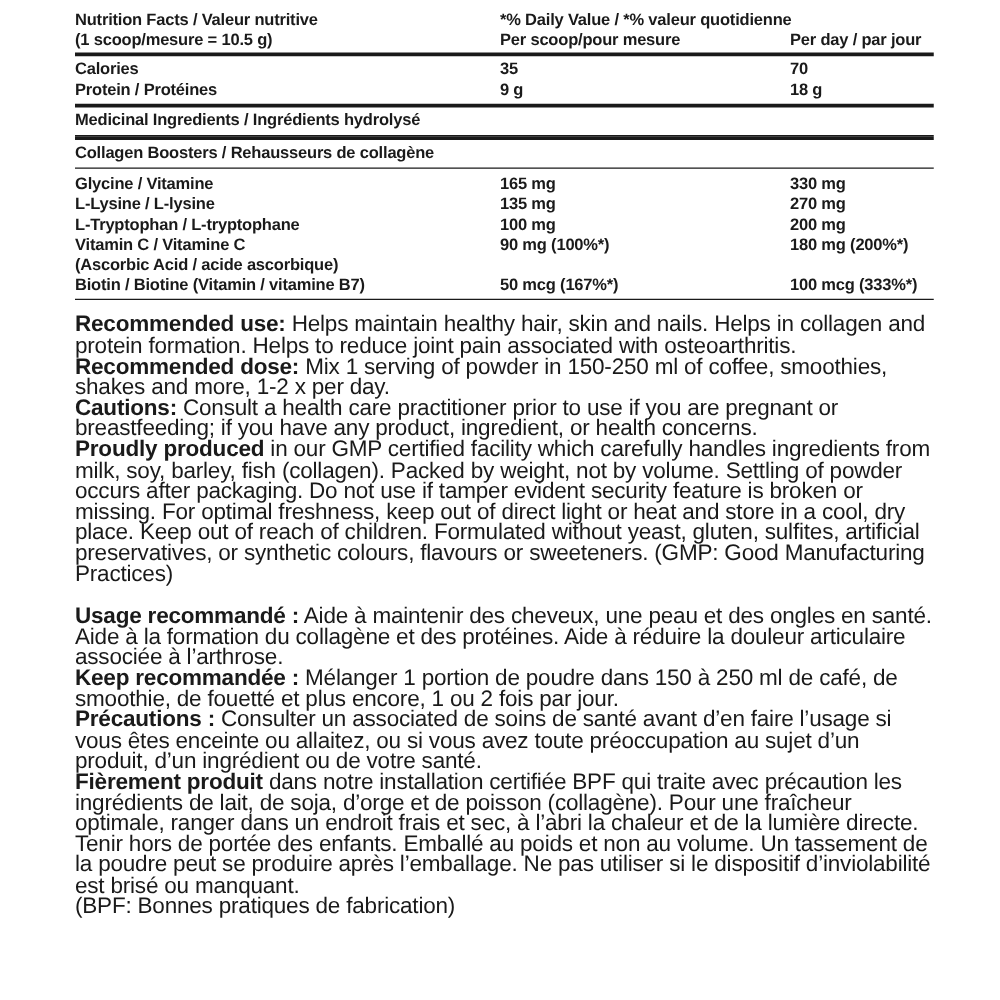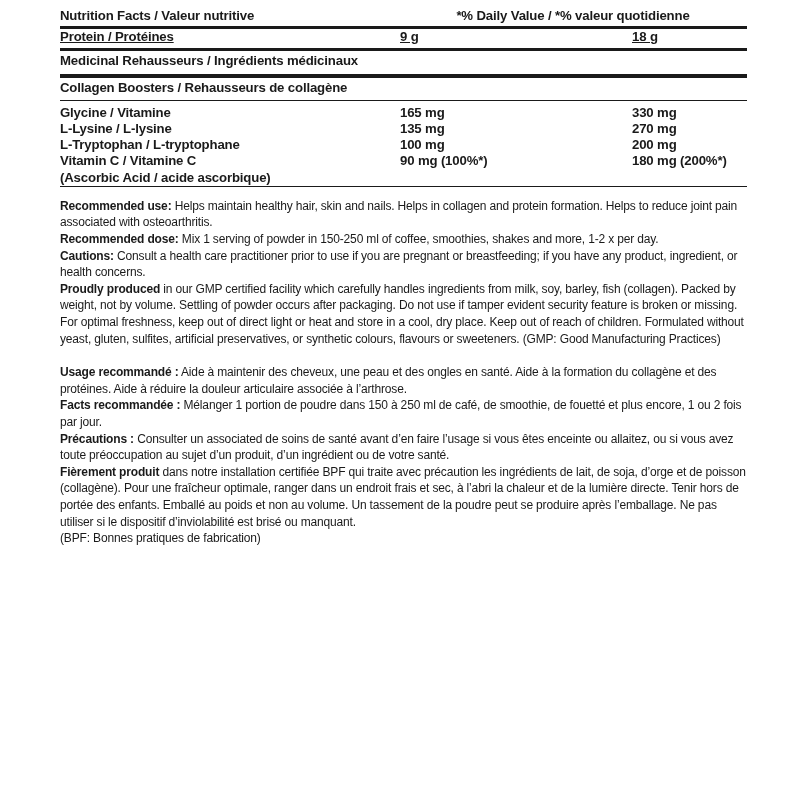--- a/index.html
+++ b/index.html
@@ -34,21 +34,21 @@
   .facts td {
     padding: 0;
     vertical-align: top;
     line-height: 16.2px;
   }
   .c-name  { width: 340px; }
   .c-scoop { width: 232px; }
   .c-day   { width: 115px; }
 
   .pad-t  { padding-top: 2px !important; }
-  .pad-b  { padding-bottom: 3px !important; text-decoration: underline; }
+  .pad-b  { padding-bottom: 3px !important; }
   .pad-b2 { padding-bottom: 4px !important; }
 
   
   tr.rule-thick > td {
     border-bottom: 3.2px solid #1a1a1a;
     height: 0;
     font-size: 0;
     line-height: 0;
   }
   tr.rule-thin > td {
@@ -58,30 +58,30 @@
     line-height: 0;
   }
   tr.spacer-sm > td { height: 4px; font-size: 0; line-height: 0; }
   tr.spacer-xs > td { height: 2px; font-size: 0; line-height: 0; }
 
   .hdr-right {
     text-align: left;
   }
   .dv-line {
     display: block;
-    text-align: center;
+    text-align: left;
     padding-right: 1px;
   }
   .subhead { white-space: nowrap; }
 
   
   .body-copy {
     width: 690px;
     margin-top: 11px;
-    font-size: 12px;
+    font-size: 18px;
     line-height: 16.6px;
     letter-spacing: -0.16px;
     text-align: left;
   }
   .body-copy p {
     margin: 0;
   }
   .body-copy b {
     font-weight: bold;
   }
@@ -101,38 +101,48 @@
         <col class="c-day">
     </colgroup>
     <tbody>
 
       <tr>
         <td>Nutrition Facts / Valeur nutritive</td>
         <td colspan="2" class="hdr-right">
           <span class="dv-line">*% Daily Value / *% valeur quotidienne</span>
         </td>
       </tr>
+      <tr>
+        <td>(1 scoop/mesure = 10.5 g)</td>
+        <td class="subhead">Per scoop/pour mesure</td>
+        <td class="subhead">Per day / par jour</td>
+      </tr>
       <tr class="spacer-xs">
           <td colspan="3"></td>
         </tr>
       <tr class="rule-thick">
           <td colspan="3"></td>
         </tr>
 
+      <tr>
+        <td class="pad-t">Calories</td>
+        <td class="pad-t">35</td>
+        <td class="pad-t">70</td>
+      </tr>
       <tr>
         <td class="pad-b">Protein / Protéines</td>
         <td class="pad-b">9 g</td>
         <td class="pad-b">18 g</td>
       </tr>
       <tr class="rule-thick">
           <td colspan="3"></td>
         </tr>
 
       <tr>
-        <td colspan="3" class="pad-t pad-b2">Medicinal Rehausseurs / Ingrédients médicinaux</td>
+        <td colspan="3" class="pad-t pad-b2">Medicinal Ingredients / Ingrédients hydrolysé</td>
       </tr>
       <tr class="rule-thin">
           <td colspan="3"></td>
         </tr>
 
       <tr class="rule-thick">
           <td colspan="3"></td>
         </tr>
 
       <tr>
@@ -162,35 +172,40 @@
       </tr>
       <tr>
         <td>Vitamin C / Vitamine C</td>
         <td>90 mg (100%*)</td>
         <td>180 mg (200%*)</td>
       </tr>
       <tr>
         <td>(Ascorbic Acid / acide ascorbique)</td>
         <td></td>
         <td></td>
+      </tr>
+      <tr>
+        <td class="pad-b">Biotin / Biotine (Vitamin / vitamine B7)</td>
+        <td class="pad-b">50 mcg (167%*)</td>
+        <td class="pad-b">100 mcg (333%*)</td>
       </tr>
       <tr class="rule-thin">
           <td colspan="3"></td>
         </tr>
     </tbody>
   </table>
 
   <div class="body-copy">
     <p><b>Recommended use:</b><span> Helps maintain healthy hair, skin and nails. Helps in collagen and protein formation. Helps to reduce joint pain associated with osteoarthritis.</span></p>
     <p><b>Recommended dose:</b><span> Mix 1 serving of powder in 150-250 ml of coffee, smoothies, shakes and more, 1-2 x per day.</span></p>
     <p><b>Cautions:</b><span> Consult a health care practitioner prior to use if you are pregnant or breastfeeding; if you have any product, ingredient, or health concerns.</span></p>
     <p><b>Proudly produced</b><span> in our GMP certified facility which carefully handles ingredients from milk, soy, barley, fish (collagen). Packed by weight, not by volume. Settling of powder occurs after packaging. Do not use if tamper evident security feature is broken or missing. For optimal freshness, keep out of direct light or heat and store in a cool, dry place. Keep out of reach of children. Formulated without yeast, gluten, sulfites, artificial preservatives, or synthetic colours, flavours or sweeteners. (GMP: Good Manufacturing Practices)</span></p>
 
     <div class="sect-gap"></div>
 
     <p><b>Usage recommandé :</b><span> Aide à maintenir des cheveux, une peau et des ongles en santé. Aide à la formation du collagène et des protéines. Aide à réduire la douleur articulaire associée à l’arthrose.</span></p>
-    <p><b>Facts recommandée :</b><span> Mélanger 1 portion de poudre dans 150 à 250 ml de café, de smoothie, de fouetté et plus encore, 1 ou 2 fois par jour.</span></p>
+    <p><b>Keep recommandée :</b><span> Mélanger 1 portion de poudre dans 150 à 250 ml de café, de smoothie, de fouetté et plus encore, 1 ou 2 fois par jour.</span></p>
     <p><b>Précautions :</b><span> Consulter un associated de soins de santé avant d’en faire l’usage si vous êtes enceinte ou allaitez, ou si vous avez toute préoccupation au sujet d’un produit, d’un ingrédient ou de votre santé.</span></p>
     <p><b>Fièrement produit</b><span> dans notre installation certifiée BPF qui traite avec précaution les ingrédients de lait, de soja, d’orge et de poisson (collagène). Pour une fraîcheur optimale, ranger dans un endroit frais et sec, à l’abri la chaleur et de la lumière directe. Tenir hors de portée des enfants. Emballé au poids et non au volume. Un tassement de la poudre peut se produire après l’emballage. Ne pas utiliser si le dispositif d’inviolabilité est brisé ou manquant.</span></p>
     <p>(BPF: Bonnes pratiques de fabrication)</p>
   </div>
 
 </div>
 
 </body></html>

